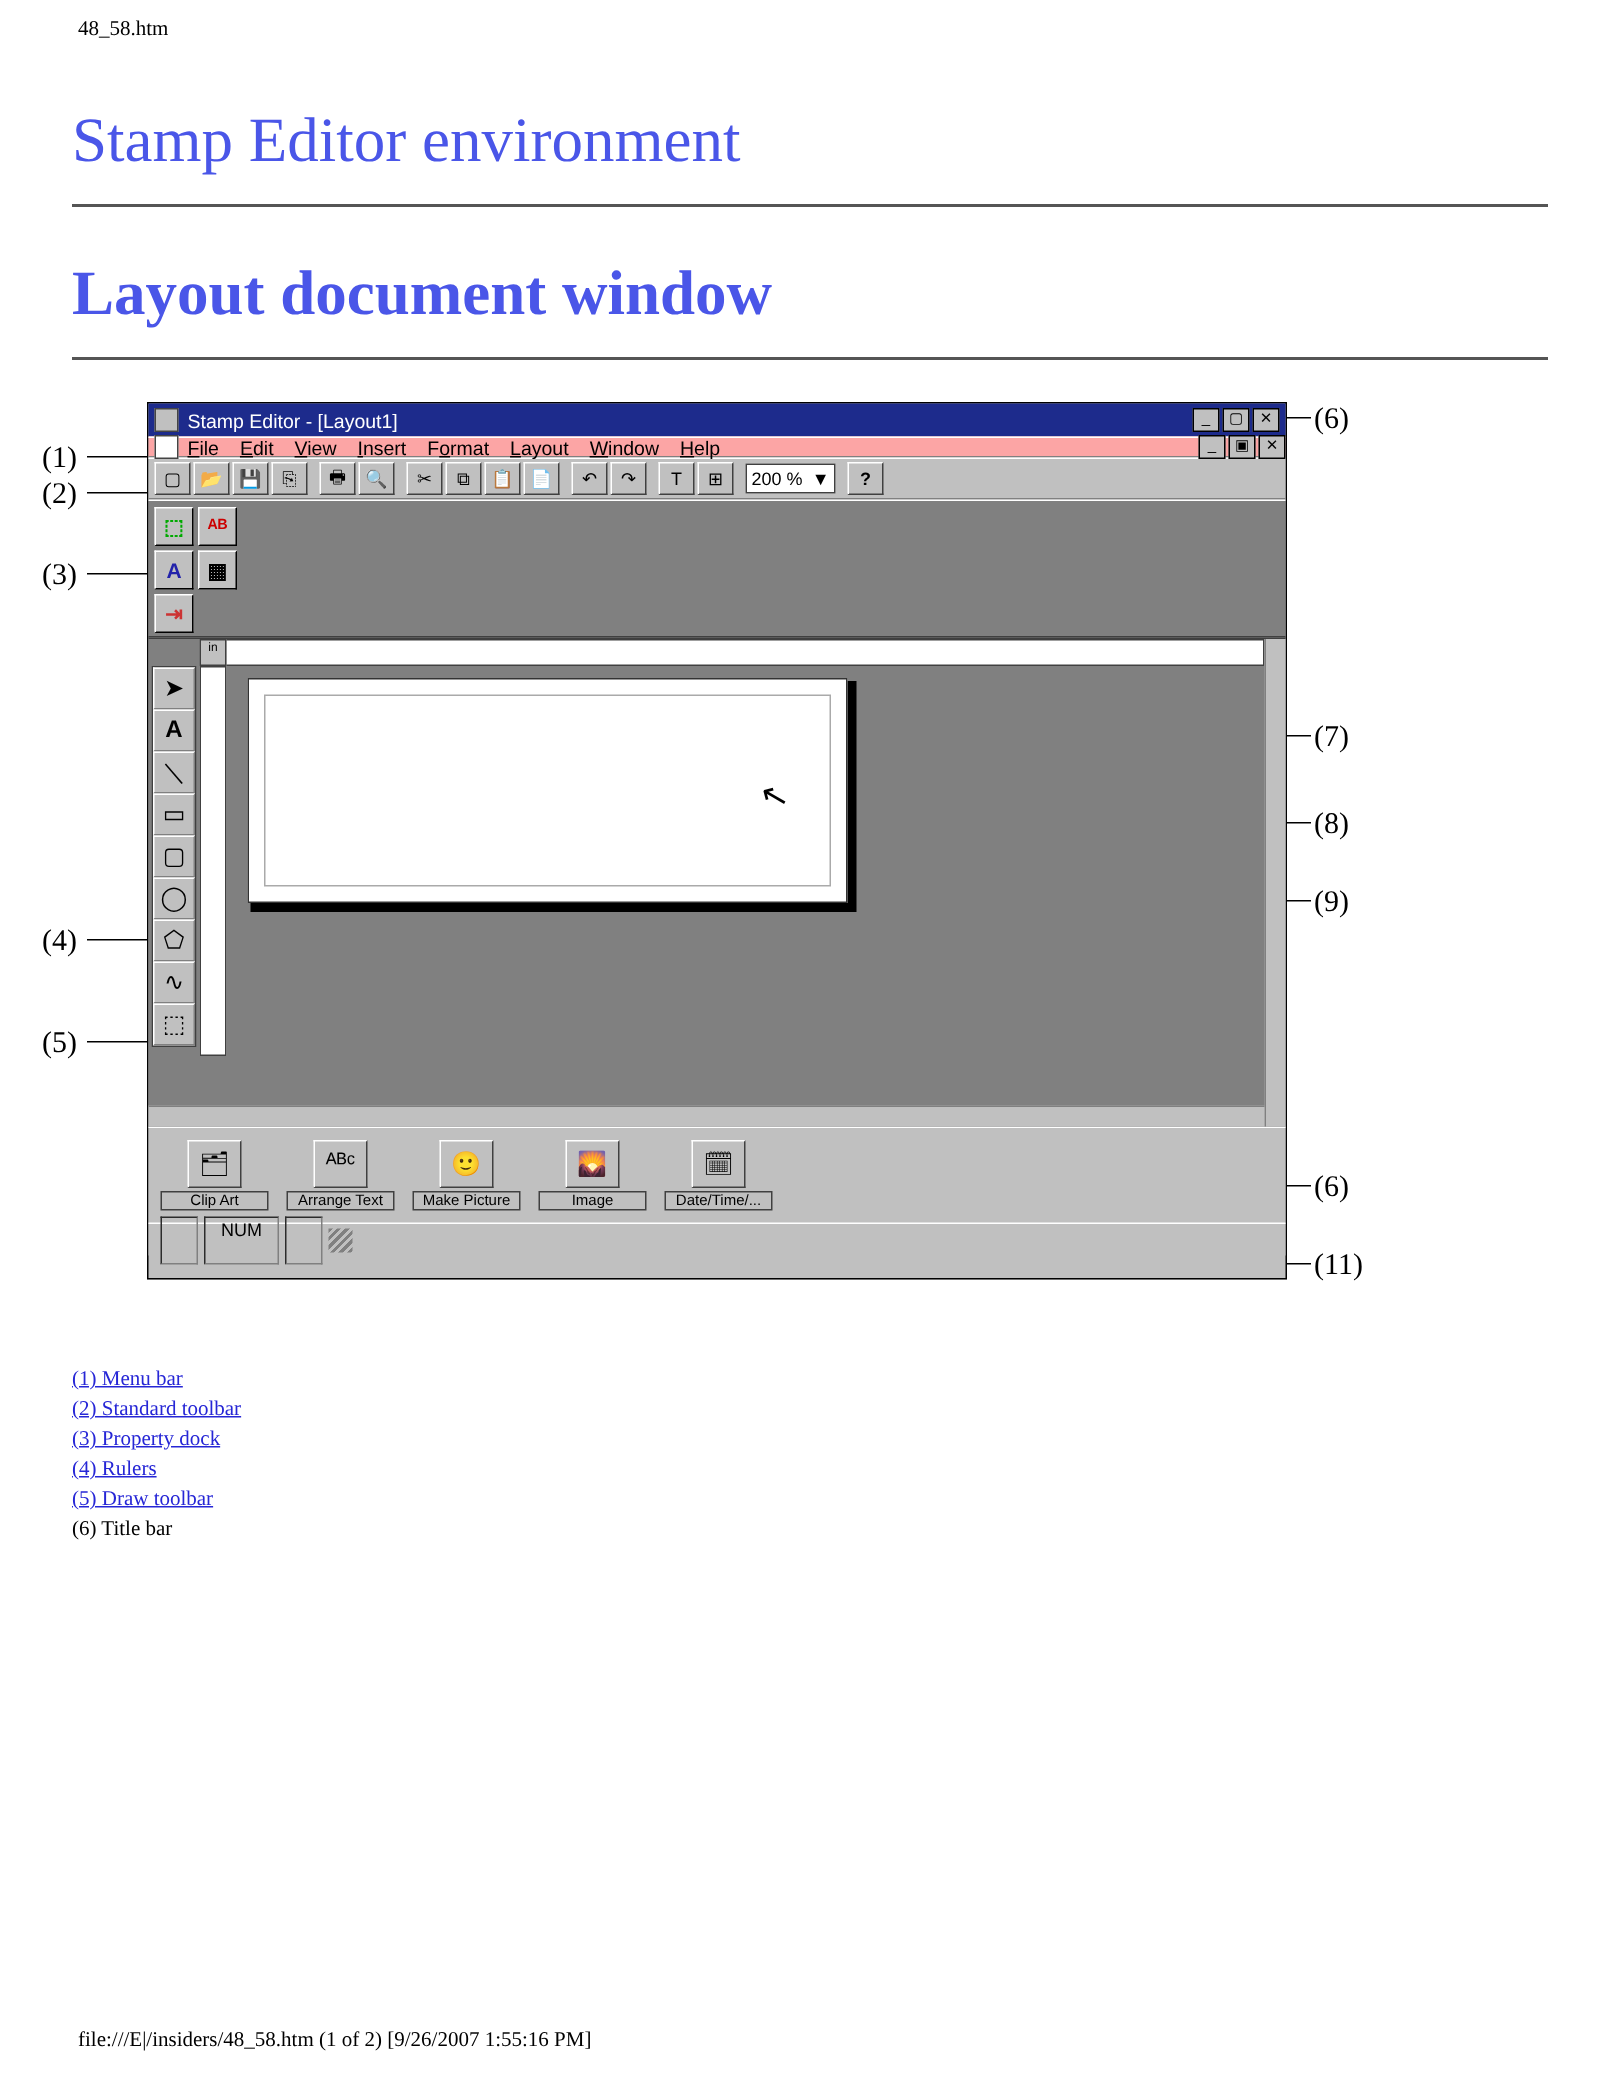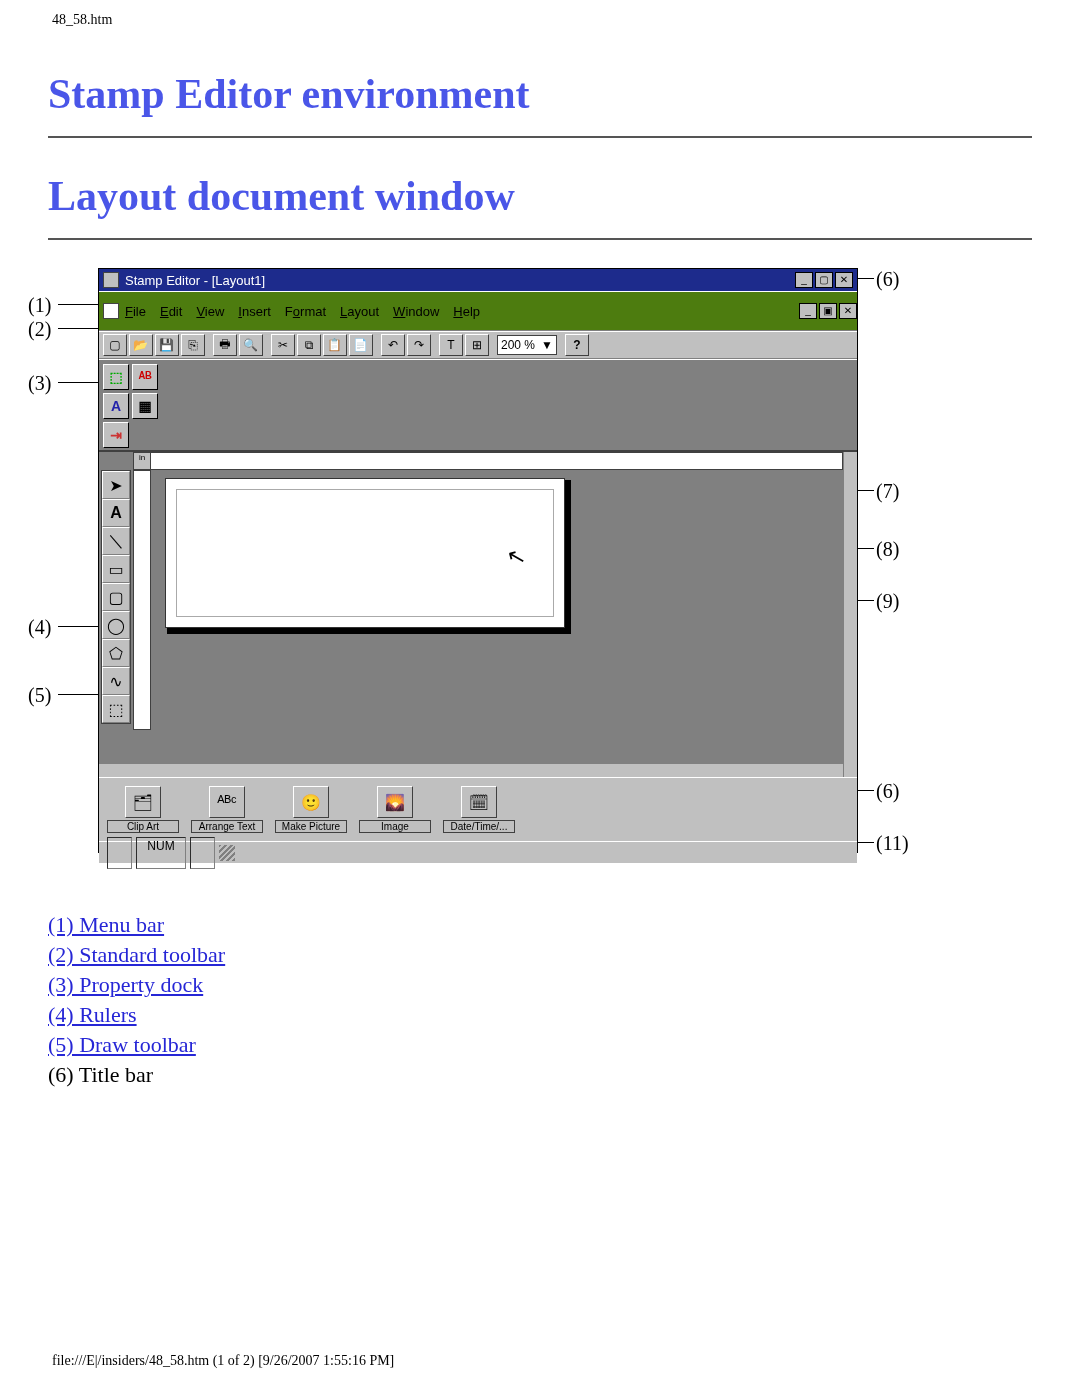--- a/index.html
+++ b/index.html
@@ -17,21 +17,21 @@
   }
   .header-label {
     position: absolute;
     top: 12px;
     left: 52px;
     font-size: 14px;
   }
   h1.env {
     margin: 50px 0 12px 0;
     color: #4a56e8;
-    font-weight: bold;
+    font-weight: normal;
     font-size: 42px;
   }
   hr.rule {
     border: none;
     border-top: 2px solid #555;
     margin: 18px 0;
   }
   h1.layout {
     margin: 34px 0 12px 0;
     color: #4a56e8;
@@ -79,22 +79,22 @@
     width: 18px; height: 16px;
     background: #c0c0c0;
     margin-left: 2px;
     border: 1px solid #000;
     font-size: 10px;
     line-height: 14px;
     text-align: center;
     color: #000;
   }
   .menubar {
-    height: 40px;
-    background: #4d7c0f;
+    height: 14px;
+    background: #fca5a5;
     border-top: 1px solid #fff;
     border-bottom: 1px solid #808080;
     display: flex;
     align-items: center;
     padding-left: 4px;
     font-size: 13px;
   }
   .menubar .mdi-icon {
     width: 16px; height: 16px;
     border: 1px solid #444;
@@ -296,21 +296,21 @@
   }
   .callout-line {
     position:absolute;
     background:#000;
   }
   
   .legend {
     margin-top: 24px;
     display: flex;
     gap: 100px;
-    font-size: 22px;
+    font-size: 14px;
     font-family: "Times New Roman", serif;
   }
   .legend .col { display:flex;flex-direction:column;gap:4px; }
   .legend a { color: #2626d6; text-decoration: underline; cursor: pointer; }
   .footer-label {
     position: absolute;
     left: 52px;
     bottom: 28px;
     font-size: 14px;
   }

